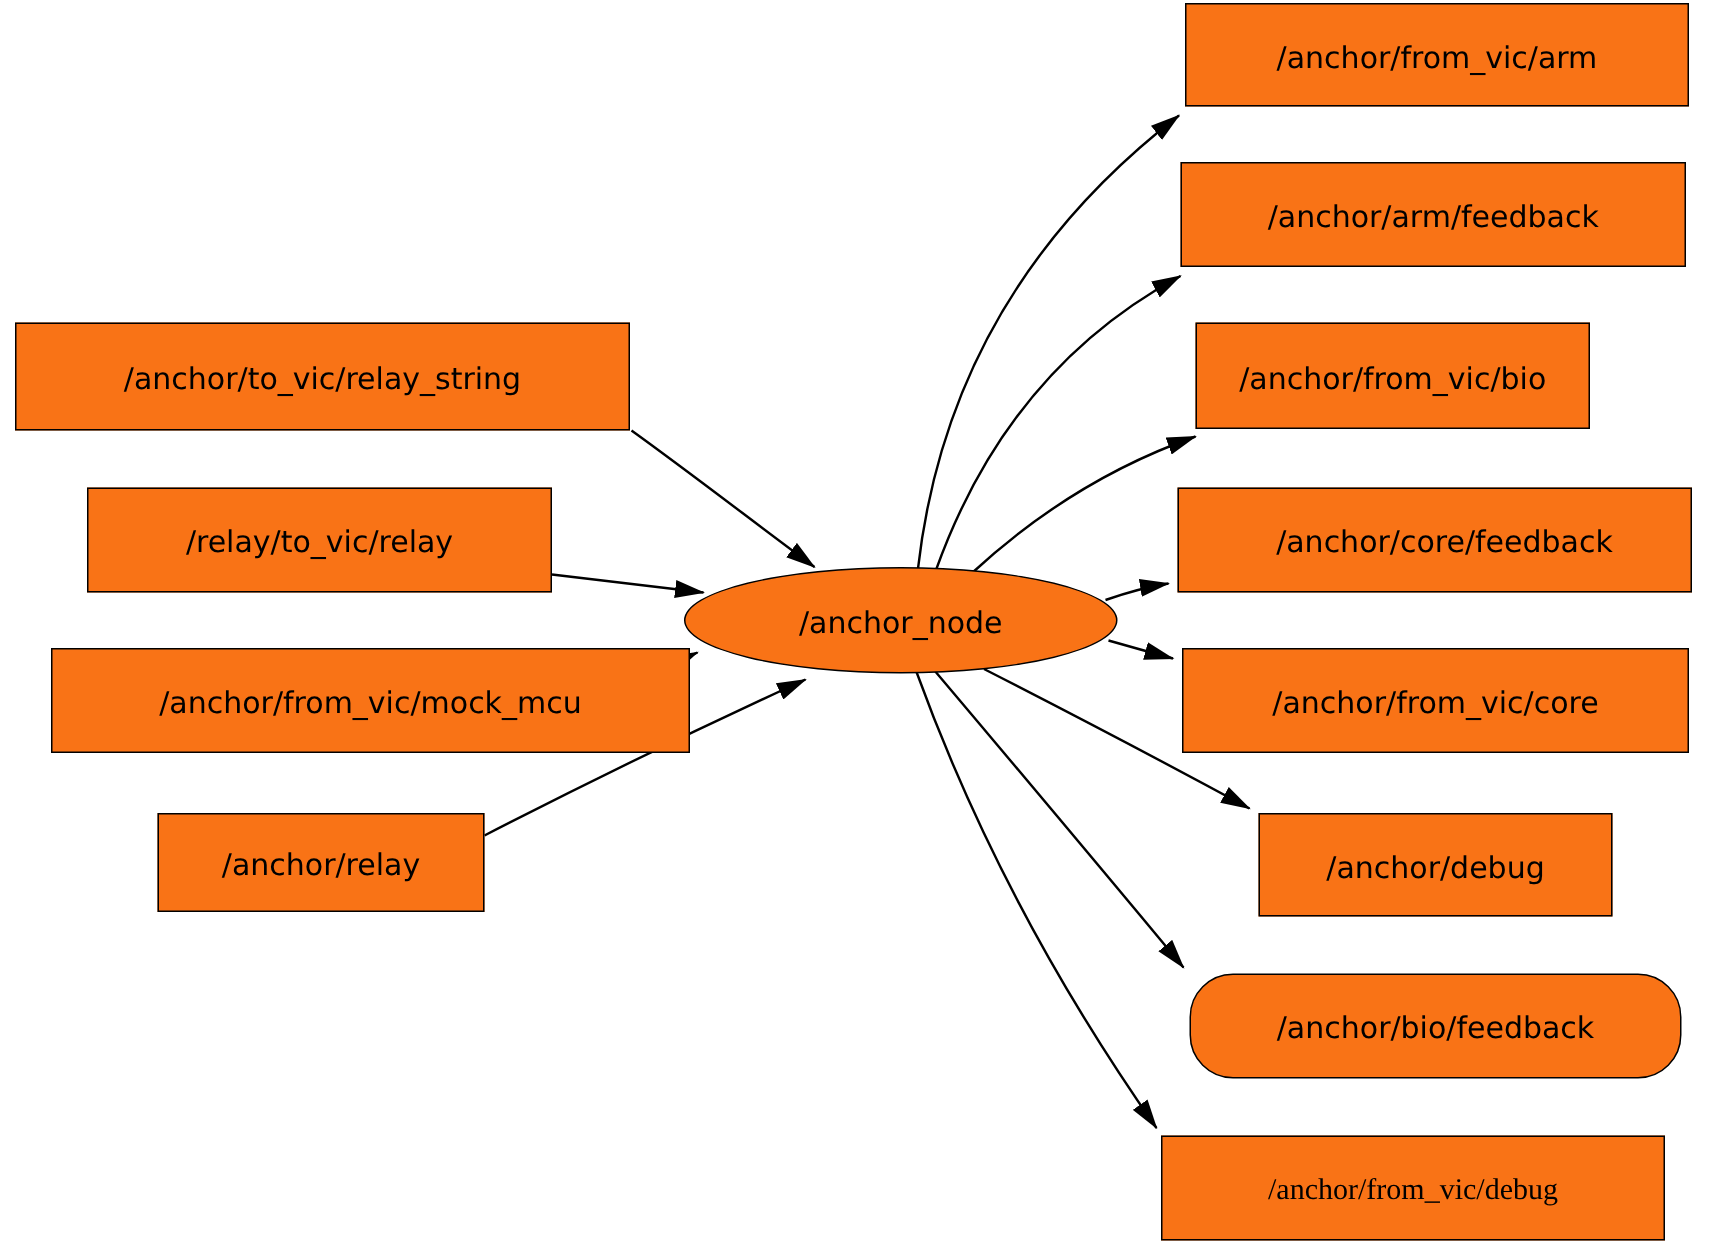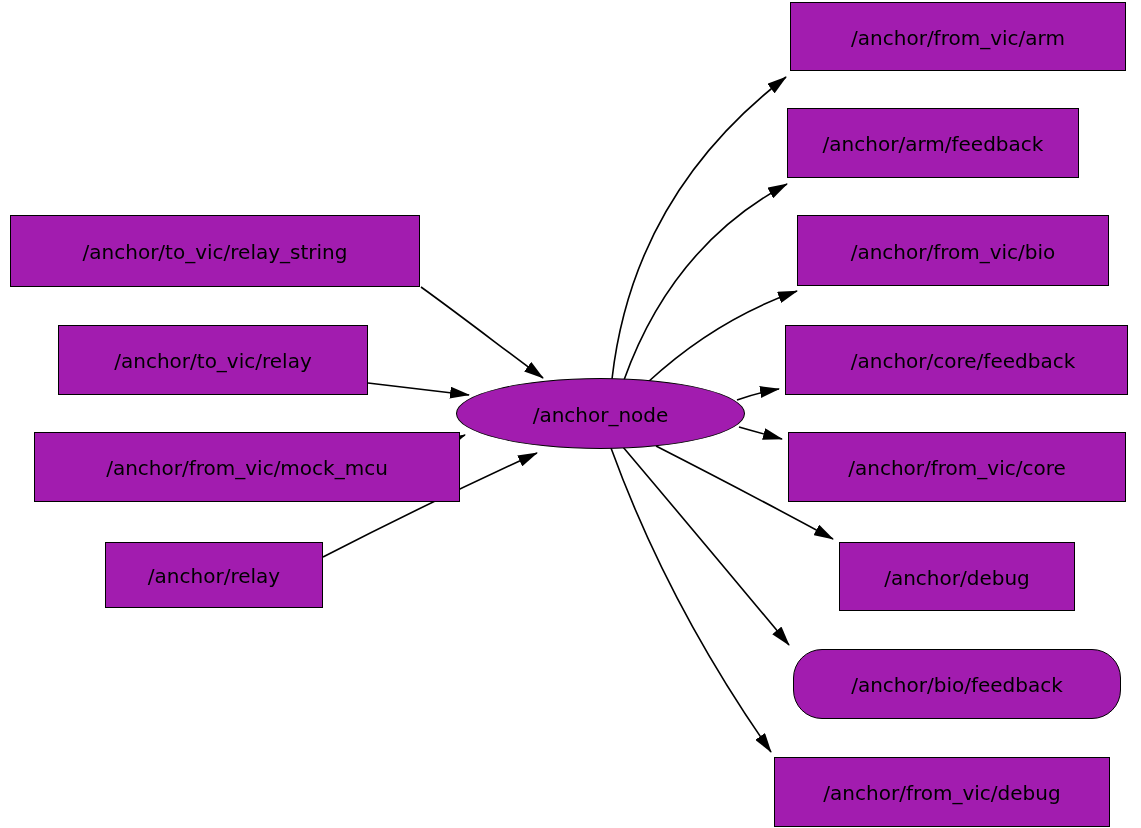--- a/index.html
+++ b/index.html
@@ -23,21 +23,21 @@
     width: 1141px;
     height: 828px;
     pointer-events: none;
   }
   .node {
     position: absolute;
     display: flex;
     align-items: center;
     justify-content: center;
     box-sizing: border-box;
-    background: #a21caf;
+    background: #f97316;
     border: 1.5px solid #000000;
     font-size: 20px;
     line-height: 1;
     white-space: nowrap;
   }
   .node.ellipse {
     border-radius: 50%;
   }
   .node span {
     display: inline-block;
@@ -70,51 +70,51 @@
       <path d="M656,446 Q750,494 833,539" marker-end="url(#arrow)"></path>
       <path d="M623,447 Q710,550 789,645" marker-end="url(#arrow)"></path>
       <path d="M611,448 Q668,605 771,752" marker-end="url(#arrow)"></path>
     </g>
   </svg>
 
   <div class="node" style="left:10px; top:215px; width:410px; height:72px;align-items:center;">
     <span>/anchor/to_vic/relay_string</span>
   </div>
   <div class="node" style="left:58px; top:325px; width:310px; height:70px;">
-    <span>/anchor/to_vic/relay</span>
+    <span>/relay/to_vic/relay</span>
   </div>
   <div class="node" style="left:2px; top:432px; width:426px; height:70px;margin-left:32px;">
     <span>/anchor/from_vic/mock_mcu</span>
   </div>
   <div class="node" style="left:105px; top:542px; width:218px; height:66px;justify-content:center;">
     <span>/anchor/relay</span>
   </div>
 
   <div class="node ellipse" style="left:456px; top:378px; width:289px; height:71px;">
     <span>/anchor_node</span>
   </div>
 
   <div class="node" style="left:790px; top:2px; width:336px; height:69px;">
     <span>/anchor/from_vic/arm</span>
   </div>
-  <div class="node" style="left:787px; top:108px; width:292px; height:70px;">
+  <div class="node" style="left:787px; top:108px; width:337px; height:70px;">
     <span>/anchor/arm/feedback</span>
   </div>
-  <div class="node" style="left:797px; top:215px; width:312px; height:71px;">
+  <div class="node" style="left:797px; top:215px; width:263px; height:71px;">
     <span>/anchor/from_vic/bio</span>
   </div>
   <div class="node" style="left:785px; top:325px; width:343px; height:70px;padding-left:13px;">
     <span>/anchor/core/feedback</span>
   </div>
   <div class="node" style="left:788px; top:432px; width:338px; height:70px;">
     <span>/anchor/from_vic/core</span>
   </div>
   <div class="node" style="left:839px; top:542px; width:236px; height:69px;">
     <span>/anchor/debug</span>
   </div>
   <div class="node" style="left:793px; top:649px; width:328px; height:70px;border-radius:29px;">
     <span>/anchor/bio/feedback</span>
   </div>
-  <div class="node" style="left:774px; top:757px; width:336px; height:70px;">
+  <div class="node" style="left:774px; top:757px; width:336px; height:70px;font-family:Liberation Serif, serif;">
     <span>/anchor/from_vic/debug</span>
   </div>
 
 </div>
 
 </body></html>

